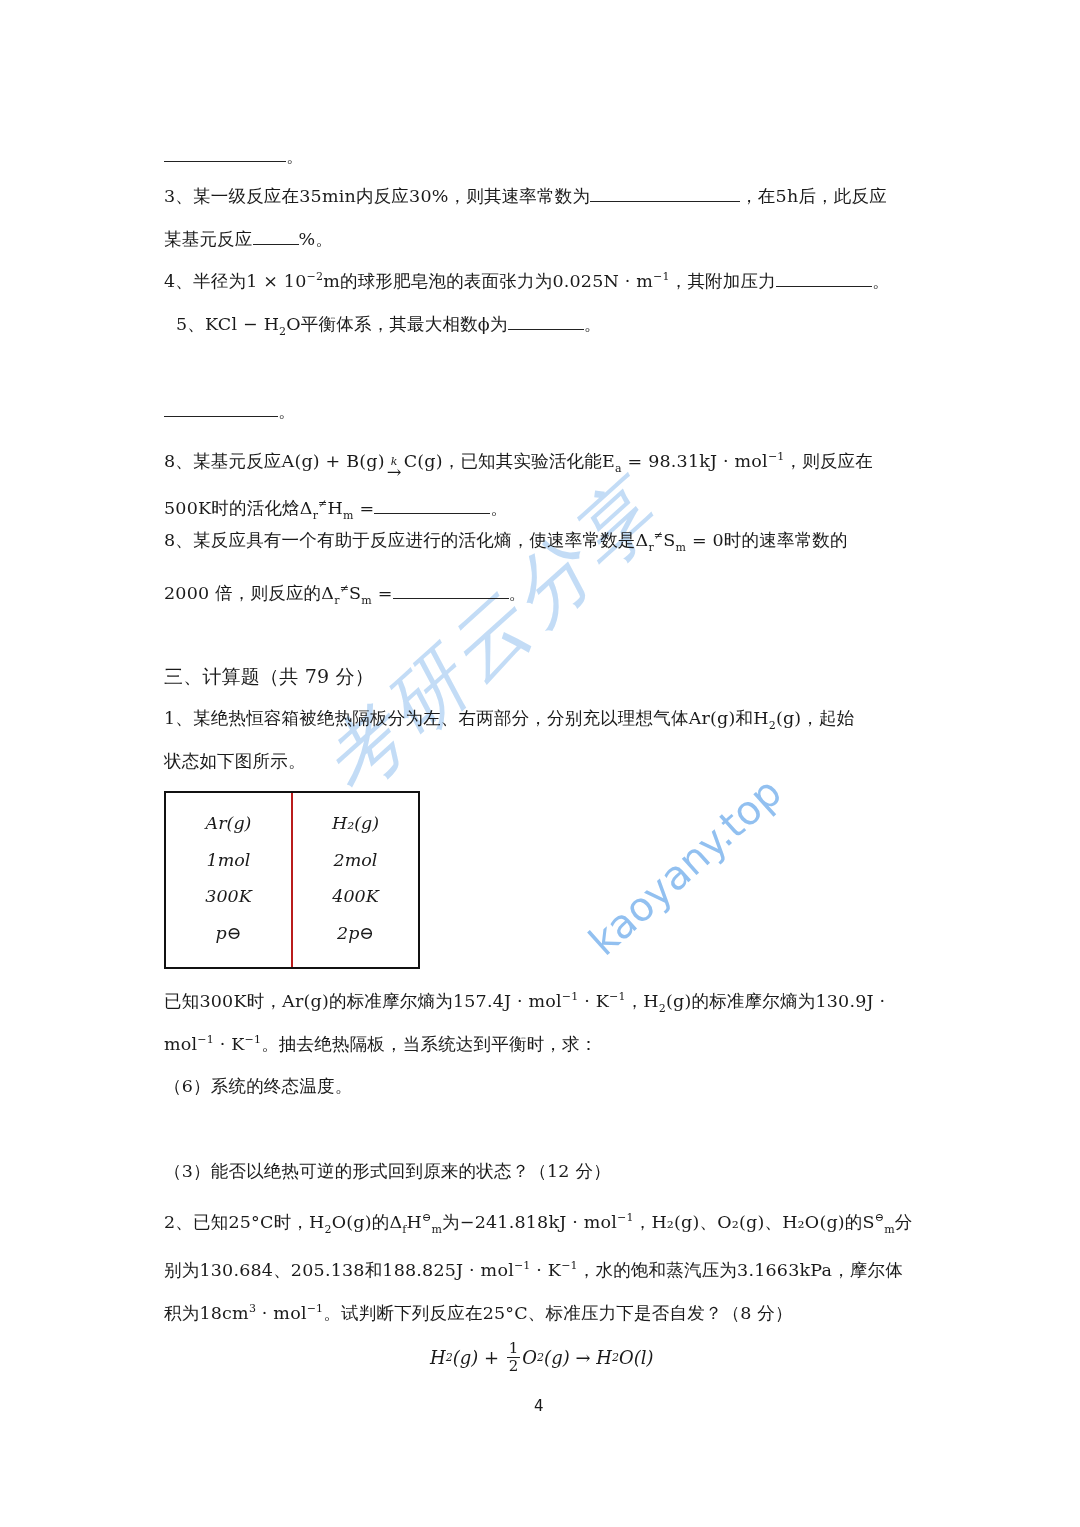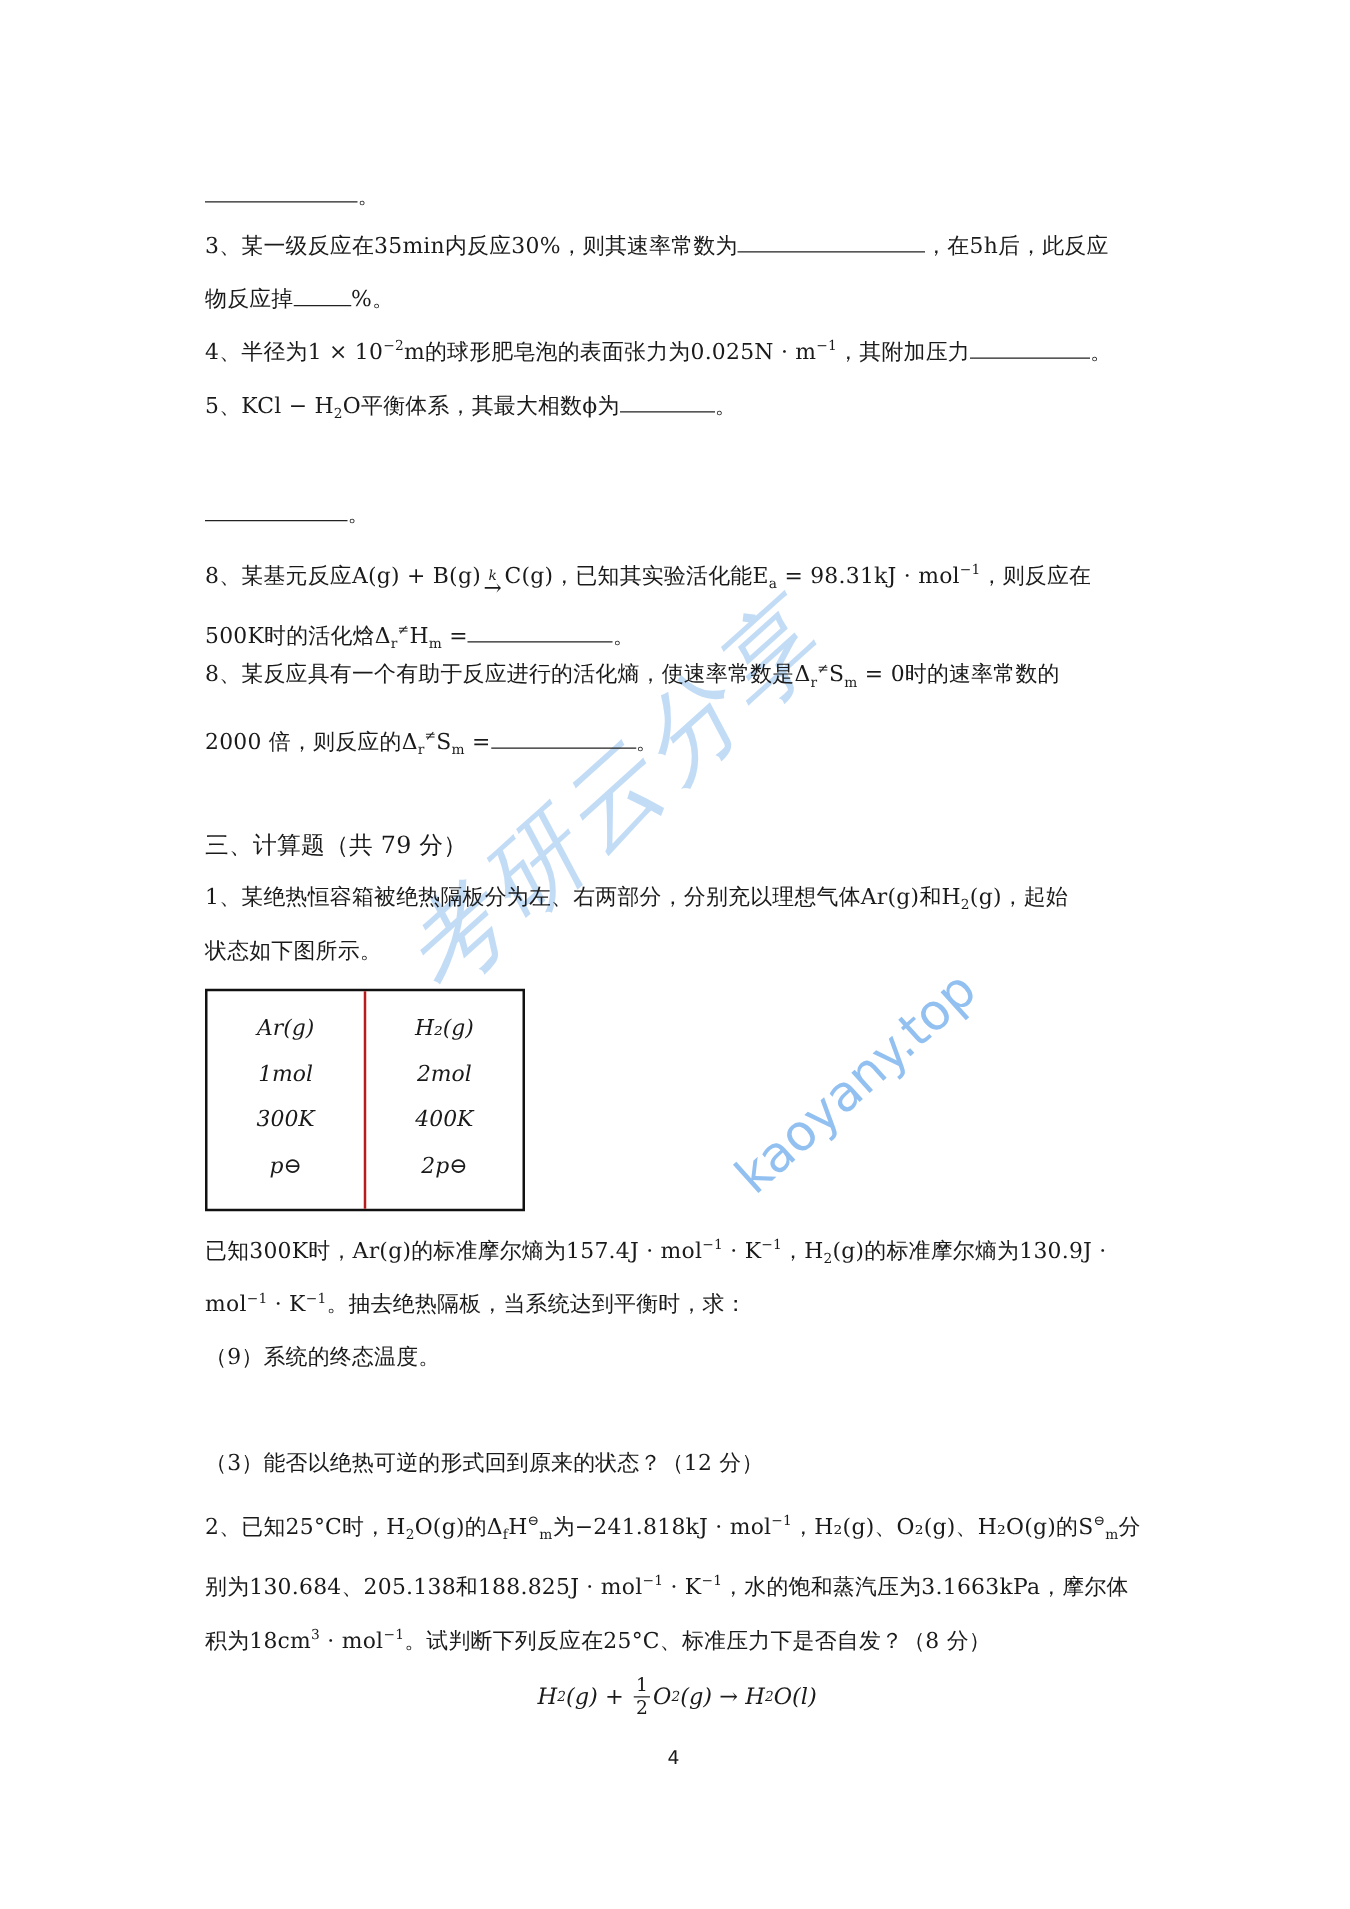--- a/index.html
+++ b/index.html
@@ -44,28 +44,28 @@
   <div class="wm wm-url">kaoyany.top</div>
 
   <div class="line" style="top:143px;">
     <span class="blank" style="width:122px;"></span><span>。</span>
   </div>
 
   <div class="line" style="top:183px;">
     <span>3、某一级反应在</span><span class="m">35min</span><span>内反应30%，则其速率常数为</span><span class="blank" style="width:150px;"></span><span>，在</span><span class="m">5h</span><span>后，此反应</span>
   </div>
   <div class="line" style="top:226px;">
-    <span>物反应掉</span><span class="blank" style="width:46px;"></span><span>%。</span>
+    <span>某基元反应</span><span class="blank" style="width:46px;"></span><span>%。</span>
   </div>
 
   <div class="line" style="top:268px;">
     <span>4、半径为</span><span class="m n">1 × 10</span><sup>−2</sup><span class="m">m</span><span>的球形肥皂泡的表面张力为</span><span class="m">0.025N · m</span><sup>−1</sup><span>，其附加压力</span><span class="blank" style="width:96px;"></span><span>。</span>
   </div>
 
-  <div class="line" style="top:311px;">
+  <div class="line" style="top:311px;margin-left:12px;">
     <span>5、</span><span class="m">KCl − H</span><sub>2</sub><span class="m">O</span><span>平衡体系，其最大相数</span><span class="m">ϕ</span><span>为</span><span class="blank" style="width:76px;"></span><span>。</span>
   </div>
 
   <div class="line" style="top:398px;">
     <span class="blank" style="width:114px;"></span><span>。</span>
   </div>
 
   <div class="line" style="top:449px;">
     <span>8、某基元反应</span><span class="m">A(g) + B(g)</span><span class="overarrow">
         <span class="k">k</span>
@@ -104,21 +104,21 @@
       <div class="state-cell">2p⊖</div>
     </div>
   </div>
 
   <div class="line" style="top:989px;">
     <span>已知</span><span class="m">300K</span><span>时，</span><span class="m">Ar(g)</span><span>的标准摩尔熵为</span><span class="m">157.4J · mol</span><sup>−1</sup><span class="m"> · K</span><sup>−1</sup><span>，</span><span class="m">H</span><sub>2</sub><span class="m">(g)</span><span>的标准摩尔熵为</span><span class="m">130.9J ·</span>
   </div>
   <div class="line" style="top:1032px;">
     <span class="m">mol</span><sup>−1</sup><span class="m"> · K</span><sup>−1</sup><span>。抽去绝热隔板，当系统达到平衡时，求：</span>
   </div>
-  <div class="line" style="top:1074px;">（9）系统的终态温度。</div>
+  <div class="line" style="top:1074px;">（6）系统的终态温度。</div>
   <div class="line" style="top:1159px;">（3）能否以绝热可逆的形式回到原来的状态？（12 分）</div>
 
   <div class="line" style="top:1210px;">
     <span>2、已知</span><span>25°C</span><span>时，</span><span class="m">H</span><sub>2</sub><span class="m">O(g)</span><span>的</span><span class="m n">Δ</span><sub class="m">f</sub><span class="m">H</span><sup>⊖</sup><sub class="m">m</sub><span>为</span><span class="m">−241.818kJ · mol</span><sup>−1</sup><span>，</span><span class="m">H₂(g)、O₂(g)、H₂O(g)</span><span>的</span><span class="m">S</span><sup>⊖</sup><sub class="m">m</sub><span>分</span>
   </div>
   <div class="line" style="top:1258px;">
     <span>别为</span><span>130.684、205.138</span><span>和</span><span class="m">188.825J · mol</span><sup>−1</sup><span class="m"> · K</span><sup>−1</sup><span>，水的饱和蒸汽压为</span><span class="m">3.1663kPa</span><span>，摩尔体</span>
   </div>
   <div class="line" style="top:1301px;">
     <span>积为</span><span class="m">18cm</span><sup>3</sup><span class="m"> · mol</span><sup>−1</sup><span>。试判断下列反应在</span><span>25°C</span><span>、标准压力下是否自发？（8 分）</span>

